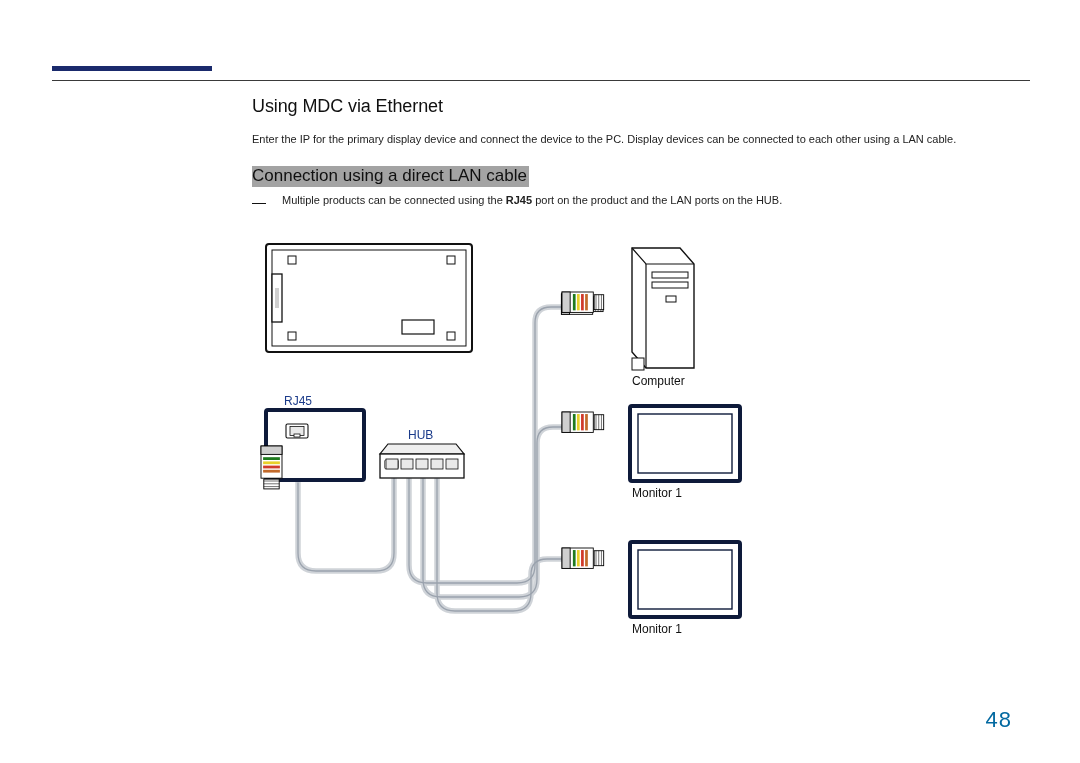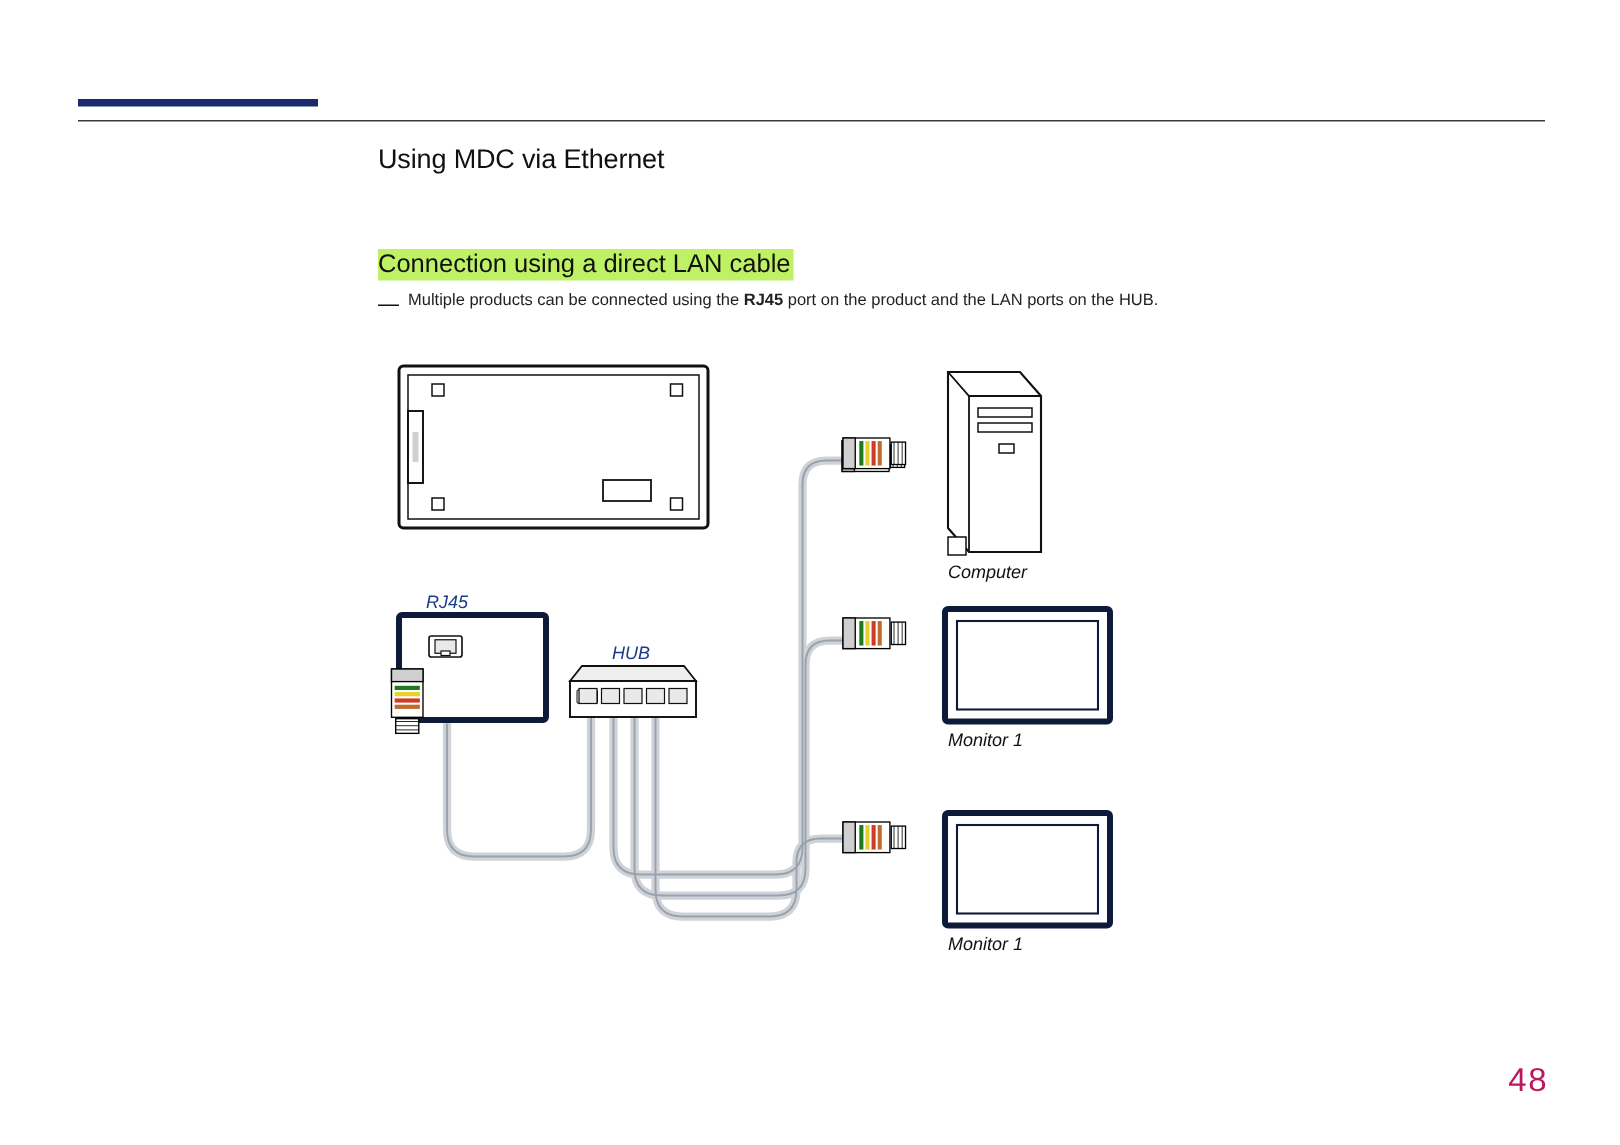--- a/index.html
+++ b/index.html
@@ -51,30 +51,30 @@
     color: #222;
     line-height: 1.45;
   }
   .subtitle {
     position: absolute;
     left: 252px;
     top: 166px;
     font-size: 17px;
     color: #101010;
     font-weight: 500;
-    background: #bef264;
+    background: #a3a3a3;
     padding: 0 2px 1px 0;
   }
   .note-row {
     position: absolute;
     left: 252px;
     top: 192px;
     right: 60px;
     display: flex;
-    gap: 6px;
+    gap: 16px;
     align-items: center;
   }
   .note-dash {
     width: 14px;
     height: 1px;
     background: #111;
     margin-top: 7px;
     flex: 0 0 auto;
   }
   .note-text {
@@ -88,43 +88,43 @@
     left: 252px;
     top: 230px;
     width: 520px;
     height: 440px;
   }
   .diagram svg { width: 100%; height: 100%; }
   .label {
     position: absolute;
     font-size: 12px;
     color: #111;
-    font-style: italic;
   }
   .label.blue { color: #1b3b8a; font-size: 12px; }
   .pagenum {
     position: absolute;
-    right: 48px;
+    right: 68px;
     bottom: 30px;
     font-size: 22px;
-    color: #be185d;
+    color: #0369a1;
     font-weight: 400;
     letter-spacing: 1px;
   }
 </style>
 </head>
 <body>
 
 <div class="page">
 
   <div class="tab-mark"></div>
   <div class="top-rule"></div>
 
   <div class="title">Using MDC via Ethernet</div>
 
+  <div class="intro">Enter the IP for the primary display device and connect the device to the PC. Display devices can be connected to each other using a LAN cable.</div>
 
   <div class="subtitle">Connection using a direct LAN cable</div>
 
   <div class="note-row">
     <div class="note-dash"></div>
     <div class="note-text">
       <span>Multiple products can be connected using the </span><span class="bold">RJ45</span><span> port on the product and the LAN ports on the HUB.</span>
     </div>
   </div>
 

